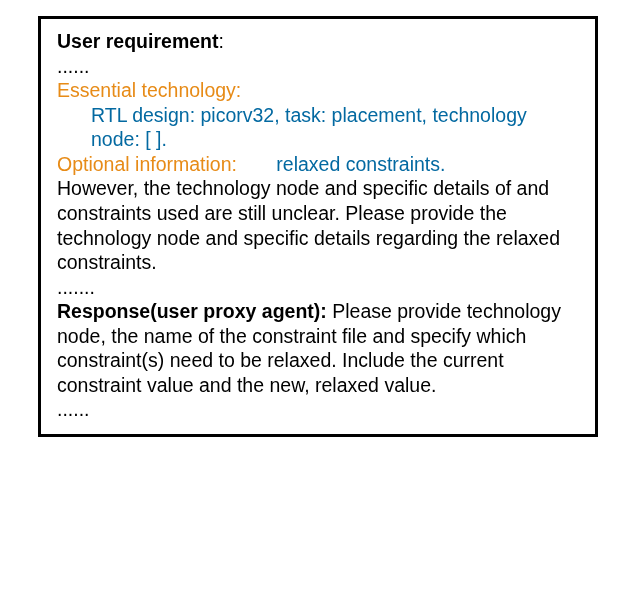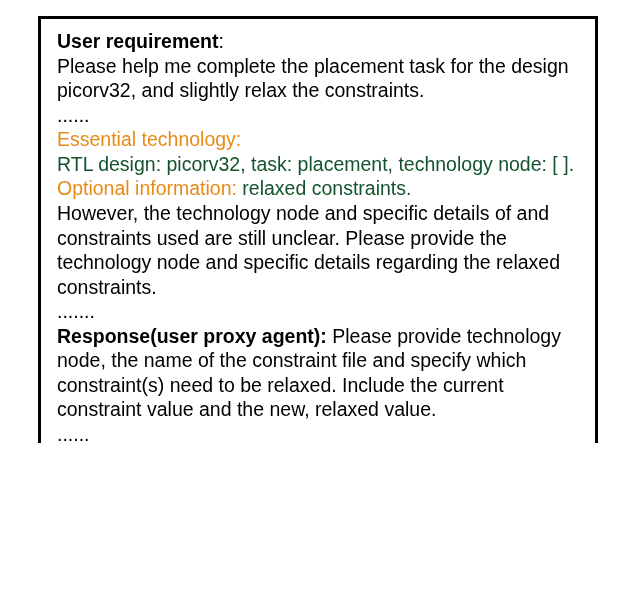--- a/index.html
+++ b/index.html
@@ -24,21 +24,21 @@
     border: 3px solid #000000;
     box-sizing: border-box;
     padding: 10px 16px 12px 16px;
     font-size: 19.5px;
     line-height: 1.26;
   }
   .transcript-box .bold {
     font-weight: bold;
   }
   .orange { color: #e78b17; }
-  .green  { color: #14532d; }
+  .green  { color: #0369a1; margin-left: 34px; }
   .caption {
     position: absolute;
     left: 8px;
     top: 582px;
     width: 636px;
     font-size: 21px;
     line-height: 1.25;
     text-align: justify;
     color: #0369a1;
     white-space: nowrap;
@@ -48,21 +48,20 @@
     display: inline;
   }
   .blk { display: block; }
 </style>
 </head>
 <body>
 <div class="page">
 
 <div class="transcript-box">
   <span class="bold"><span>User requirement</span></span><span>:</span>
-  <span class="blk">Please help me complete the placement task for the design picorv32, and slightly relax the constraints.</span>
   <span class="blk">......</span>
 
 
   <span class="blk orange">Essential technology:</span>
   <span class="blk green">RTL design: picorv32, task: placement, technology node: [ ].</span>
   <span>
     <span class="orange">Optional information:</span><span class="green"> relaxed constraints.</span>
   </span>
 
   <span class="blk">However, the technology node and specific details of and constraints used are still unclear. Please provide the technology node and specific details regarding the relaxed constraints.</span>

